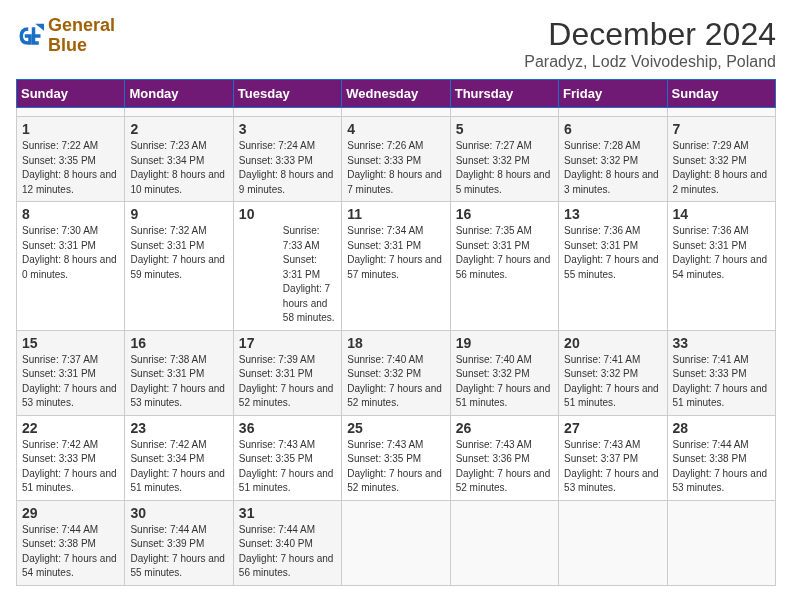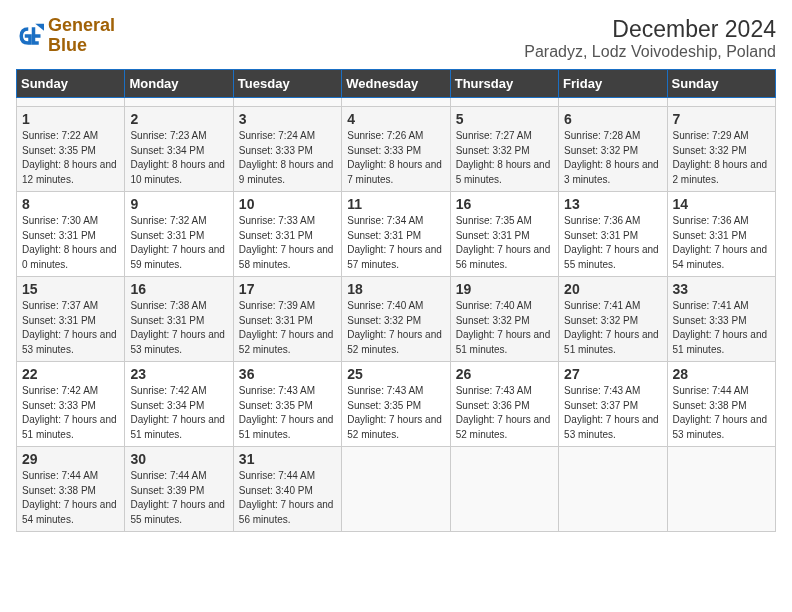--- a/index.html
+++ b/index.html
@@ -31,35 +31,35 @@
       color: #a16207;
     }
     .logo-icon {
       width: 28px;
       height: 28px;
     }
     .title-area {
       text-align: right;
     }
     .month-title {
-      font-size: 23px;
+      font-size: 32px;
       font-weight: normal;
       color: #333;
     }
     .subtitle {
       font-size: 16px;
       color: #555;
     }
     table {
       width: 100%;
       border-collapse: collapse;
       font-size: 11px;
     }
     thead tr th {
-      background-color: #404040;
+      background-color: #701a75;
       color: #fff;
       padding: 6px 4px;
       text-align: left;
       font-size: 13px;
       font-weight: bold;
       border: 1px solid #1a6fc4;
     }
     tbody tr td {
       border: 1px solid #ccc;
       vertical-align: top;
@@ -183,21 +183,21 @@
 Daylight: 8 hours and 0 minutes.</div>
         </td>
         <td>
           <span class="day-num">9</span>
           <div class="day-info" style="white-space: pre-wrap;">Sunrise: 7:32 AM
 Sunset: 3:31 PM
 Daylight: 7 hours and 59 minutes.</div>
         </td>
         <td>
           <span class="day-num">10</span>
-          <div class="day-info" style="white-space: pre-wrap;">Sunrise: 7:33 AM
+          <div class="day-info" style="white-space: pre-wrap; margin-left: 44px;">Sunrise: 7:33 AM
 Sunset: 3:31 PM
 Daylight: 7 hours and 58 minutes.</div>
         </td>
         <td>
           <span class="day-num">11</span>
           <div class="day-info" style="white-space: pre-wrap;">Sunrise: 7:34 AM
 Sunset: 3:31 PM
 Daylight: 7 hours and 57 minutes.</div>
         </td>
         <td>

